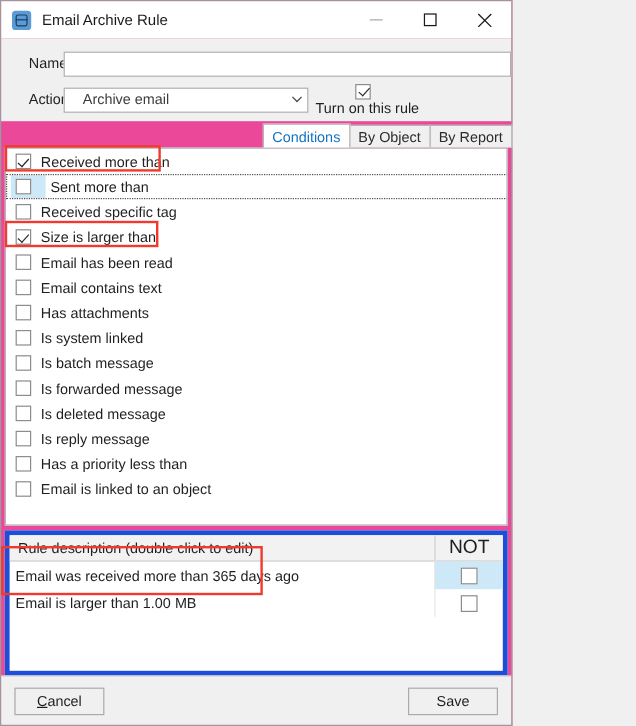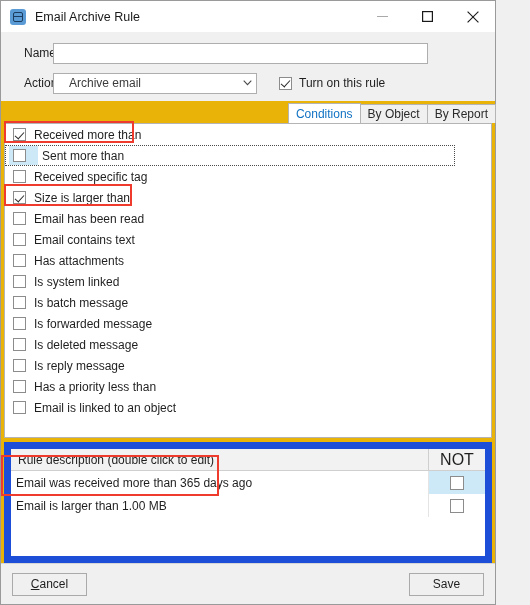--- a/index.html
+++ b/index.html
@@ -11,25 +11,25 @@
     height: 605px;
     overflow: hidden;
     font-family: "Liberation Sans", sans-serif;
     font-size: 12px;
     color: #1f1f1f;
     background: #f0f0f0;
     -webkit-font-smoothing: antialiased;
   }
   .window {
     position: relative;
-    width: 496px;
+    width: 427px;
     height: 605px;
     box-sizing: border-box;
     border: 1px solid #9a9a9a;
-    background: #eab308;
+    background: #ec4899;
     display: flex;
     flex-direction: column;
   }
 
   
   .titlebar {
     height: 31px;
     background: #ffffff;
     display: flex;
     align-items: center;
@@ -139,22 +139,23 @@
   }
   .combo-arrow {
     width: 17px;
     display: flex;
     align-items: center;
     justify-content: center;
   }
   .turn-on {
     display: flex;
     align-items: center;
-    margin-left: 22px;
-    white-space: nowrap;
+    margin-left: 6px;
+    white-space: nowrap;
+    flex-direction: column;
   }
   .turn-on .cb { margin-right: 7px; }
 
   
   .cb {
     width: 13px;
     height: 13px;
     box-sizing: border-box;
     border: 1px solid #8c8c8c;
     background: #ffffff;
@@ -241,21 +242,21 @@
     margin-left: -4px;
     margin-right: 4px;
     display: flex;
     align-items: center;
   }
   .cbwrap { display: flex; align-items: center; }
 
   
   .desc-panel {
     margin: 4px 3px 0 3px;
-    border: 7px solid #1d4ed8;
+    border: 4px solid #1d4ed8;
     background: #ffffff;
     box-sizing: border-box;
     flex: 1 1 auto;
     display: flex;
     flex-direction: column;
     overflow: hidden;
   }
   .desc-header {
     display: flex;
     height: 21px;

